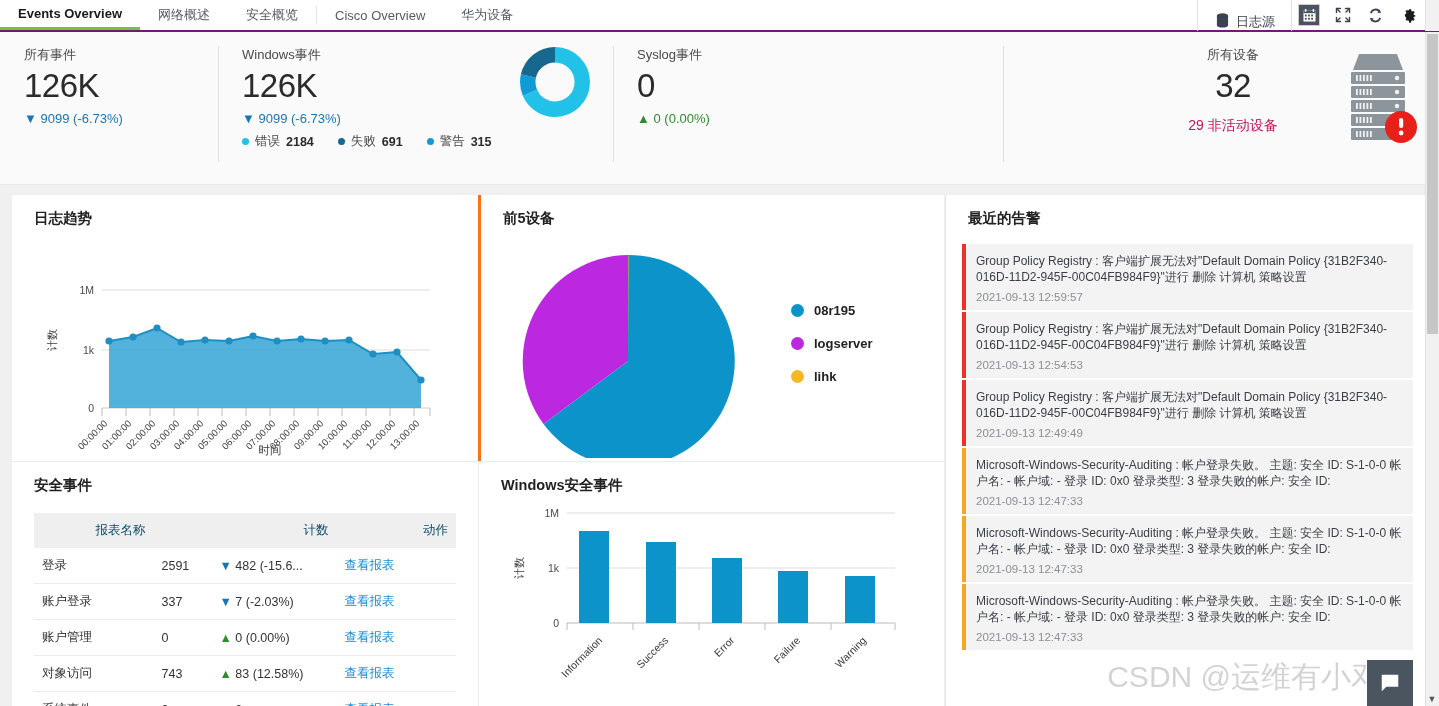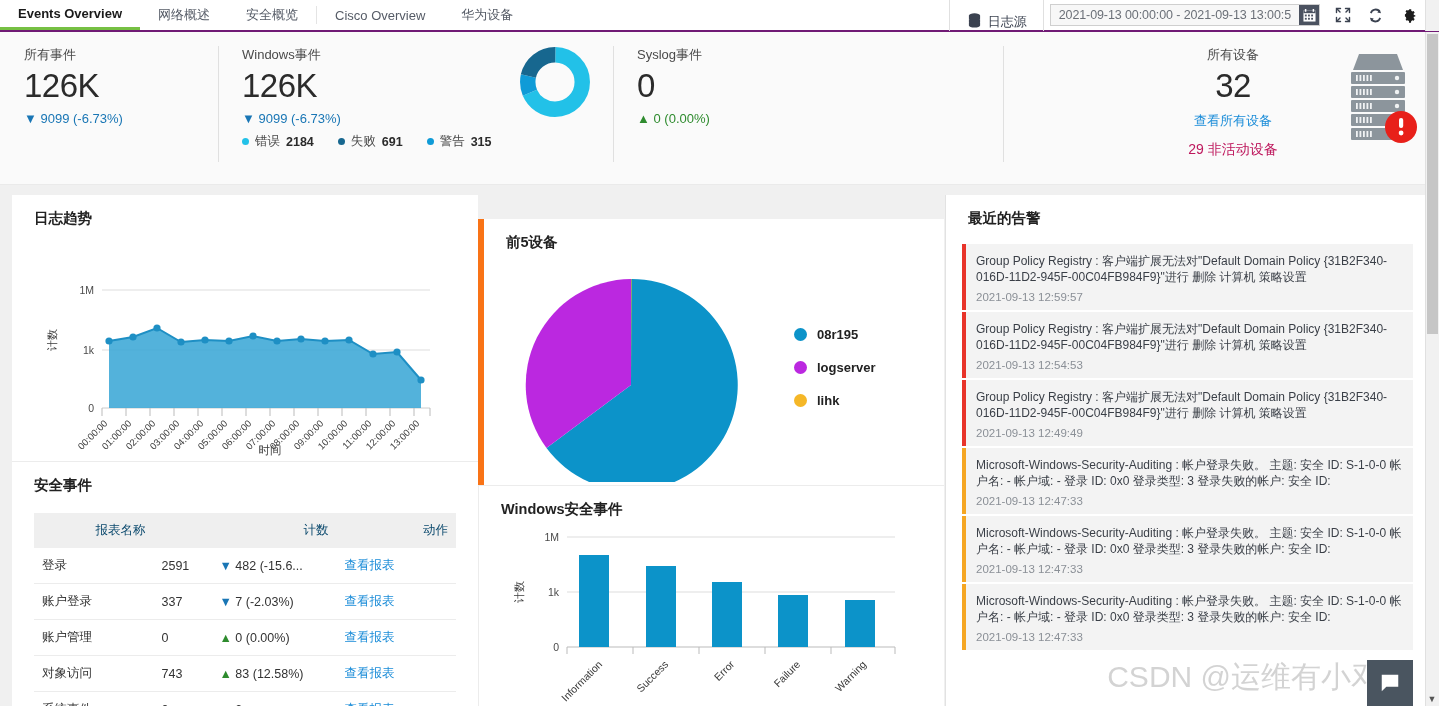--- a/index.html
+++ b/index.html
@@ -125,21 +125,21 @@
   }
   .col-left { width: 466px; display:flex; flex-direction:column; }
   .col-mid  { width: 466px; display:flex; flex-direction:column; margin-left: 0px;}
   .col-right{ flex:1; margin-left: 1px;}
 
   .card { background:#ffffff; position:relative; }
   .card-title { font-size:14.5px; font-weight:bold; color:#222; padding:14px 0 0 22px; }
 
   .card-trend { height:266px; }
   .card-sec   { flex:1; border-top:1px solid #ececec;}
-  .card-pie   { height:266px; border-left:6px solid #f97316;margin-top:24px;}
+  .card-pie   { height:266px; border-left:3px solid #f97316;}
   .card-win   { flex:1; border-left:1px solid #ececec; border-top:1px solid #ececec;}
   .card-alerts{ height:100%; border-left:1px solid #e2e2e2;}
 
   
   table.sec { width: calc(100% - 44px); margin: 18px 0 0 22px; border-collapse:collapse; }
   table.sec th {
     background:#efefef; text-align:right; font-weight:normal;
     font-size:12.5px; color:#0c4a6e; padding:9px 8px; border:none;
   }
   table.sec td {
@@ -222,21 +222,20 @@
             <ellipse cx="6.5" cy="2.4" rx="5.6" ry="2.1" fill="#3b4250"></ellipse>
             <path d="M0.9 2.4v3.3c0 1.16 2.5 2.1 5.6 2.1s5.6-.94 5.6-2.1V2.4" fill="#3b4250"></path>
             <path d="M0.9 6.2v3.3c0 1.16 2.5 2.1 5.6 2.1s5.6-.94 5.6-2.1V6.2" fill="#3b4250"></path>
             <path d="M0.9 10.0v2.5c0 1.16 2.5 2.1 5.6 2.1s5.6-.94 5.6-2.1v-2.5" fill="#3b4250"></path>
           </svg>
       </span>
       <span>日志源</span>
     </div>
     <div class="tb-divider"></div>
     <div class="daterange">
-      <span class="dr-text">2021-09-13 00:00:00 - 2021-09-13 13:00:5</span>
       <span class="cal-btn">
         <svg width="13" height="13" viewBox="0 0 14 14">
             <rect x="0.5" y="1.5" width="13" height="12" fill="#fff"></rect>
             <rect x="0.5" y="1.5" width="13" height="3" fill="#4b5260"></rect>
             <rect x="2" y="0" width="1.6" height="3" fill="#fff"></rect>
             <rect x="10.4" y="0" width="1.6" height="3" fill="#fff"></rect>
             <g fill="#4b5260">
               <rect x="2" y="6" width="2" height="2"></rect>
               <rect x="5.4" y="6" width="2" height="2"></rect>
               <rect x="8.8" y="6" width="2" height="2"></rect>
@@ -318,21 +317,20 @@
 
   <div class="kpi kpi-syslog">
     <div class="kpi-title">Syslog事件</div>
     <div class="kpi-value">0</div>
     <div class="kpi-delta up">▲ 0 (0.00%)</div>
   </div>
 
   <div class="kpi kpi-devices">
     <div class="kpi-title">所有设备</div>
     <div class="kpi-value">32</div>
-    <div class="kpi-link">查看所有设备</div>
     <div class="kpi-inactive">29 非活动设备</div>
     <div class="server-wrap">
       <svg width="78" height="95" viewBox="0 0 78 95">
         <polygon points="14,20 64,20 58,4 20,4" fill="#8c959c"></polygon>
         <g fill="#8c959c">
           <rect x="12" y="22" width="54" height="12" rx="1"></rect>
           <rect x="12" y="36" width="54" height="12" rx="1"></rect>
           <rect x="12" y="50" width="54" height="12" rx="1"></rect>
           <rect x="12" y="64" width="54" height="12" rx="1"></rect>
           <rect x="12" y="78" width="54" height="12" rx="1"></rect>

